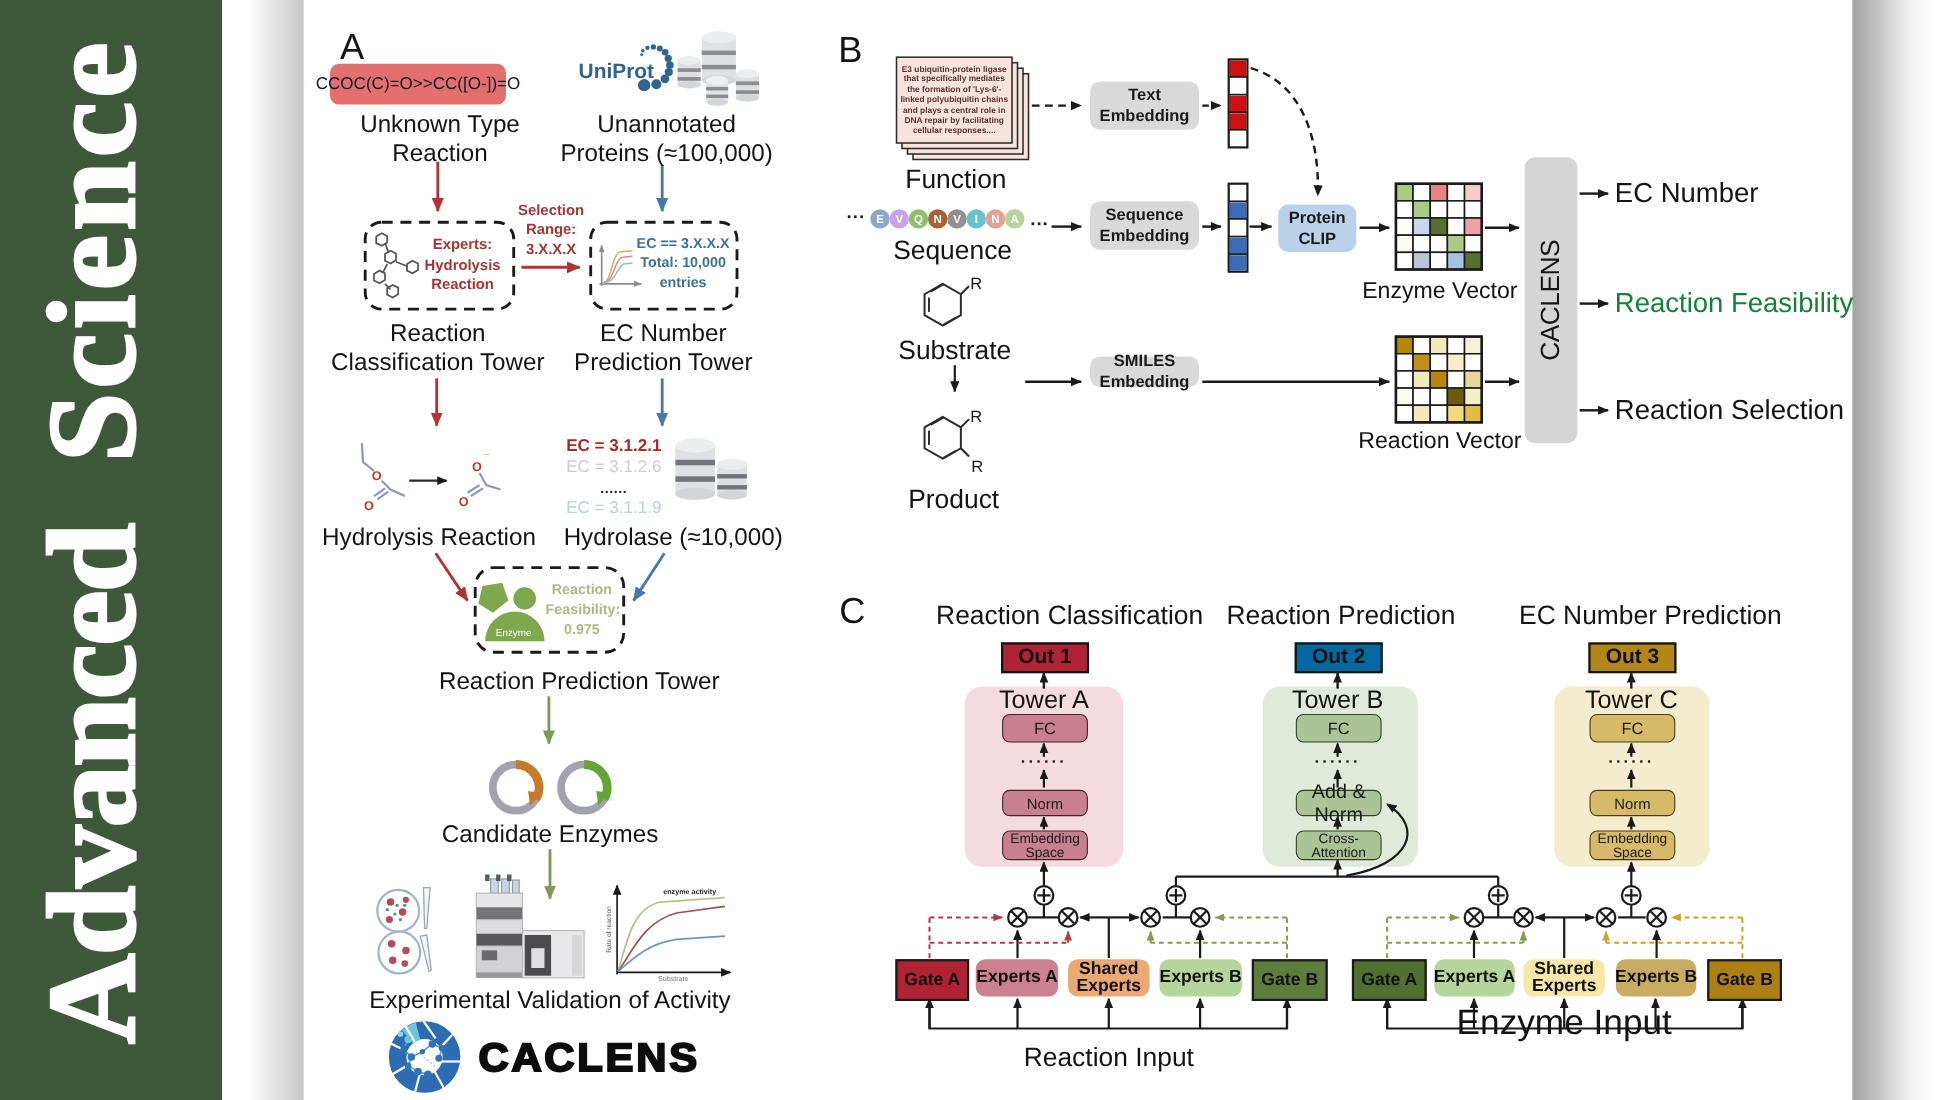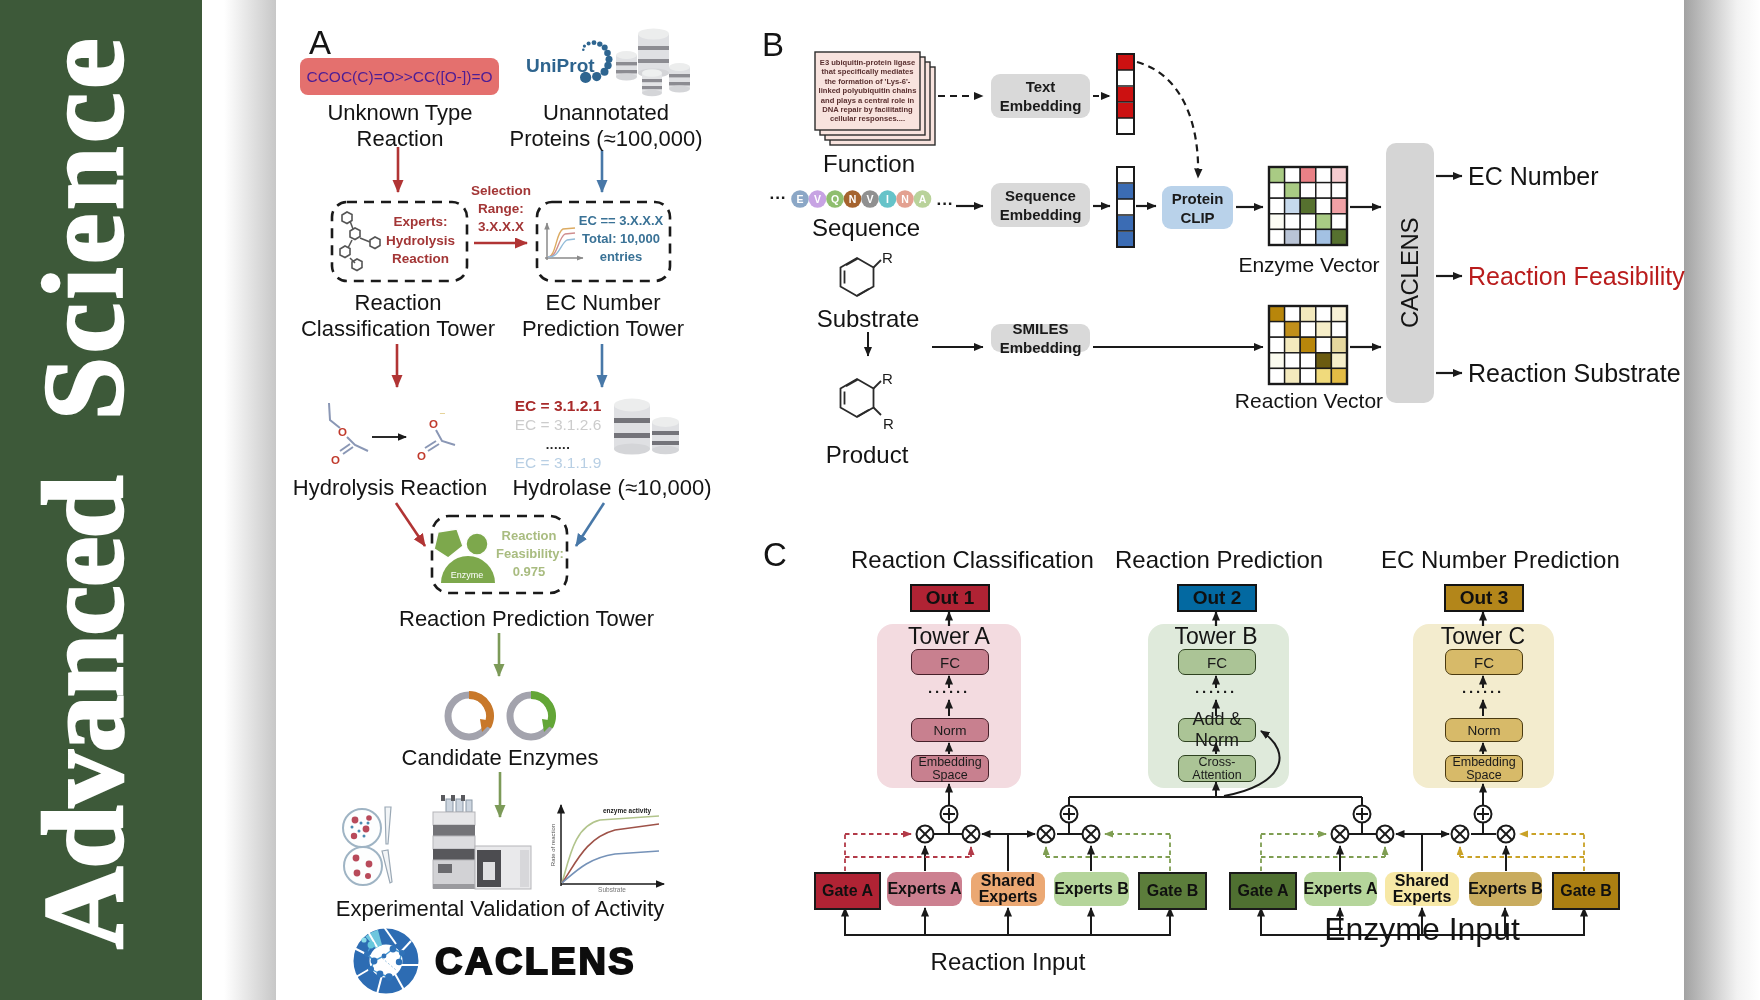--- a/index.html
+++ b/index.html
@@ -593,21 +593,21 @@
 </g>
 </g>
 </svg>
 
 <div id="texts">
 
 <div class="abs" style="left:309px;top:24px;font-size:33px;color:#141414">A</div>
 <div class="abs" style="left:762px;top:26px;font-size:33px;color:#141414">B</div>
 <div class="abs" style="left:763px;top:536px;font-size:33px;color:#141414">C</div>
 
-<div class="abs" style="left:300px;top:58px;width:199px;height:37px;background:#e4706e;border-radius:8px;display:flex;align-items:center;justify-content:center;color:#4c1d95;font-size:15.5px;">CCOC(C)=O&gt;&gt;CC([O-])=O</div>
+<div class="abs" style="left:300px;top:58px;width:160px;height:37px;background:#e4706e;border-radius:8px;display:flex;align-items:center;justify-content:center;color:#0f172a;font-size:15.5px;">CCOC(C)=O&gt;&gt;CC([O-])=O</div>
 <div class="lbl" style="left:300px;top:100px;width:200px">Unknown Type<br>Reaction</div>
 <div class="lbl" style="left:486px;top:100px;width:240px">Unannotated<br>Proteins (≈100,000)</div>
 <div class="abs" style="left:526px;top:55px;color:#2e648e;font-size:19px;font-weight:bold;letter-spacing:0px">UniProt</div>
 <div class="abs" style="left:374px;top:213px;width:93px;color:#a33636;font-size:13.5px;font-weight:bold;line-height:18.5px;text-align:center">Experts: Hydrolysis Reaction</div>
 <div class="abs" style="left:468px;top:182px;width:66px;color:#a33636;font-size:13.5px;font-weight:bold;line-height:18px;text-align:center">Selection Range: 3.X.X.X</div>
 <div class="abs" style="left:576px;top:212px;width:90px;color:#3a7296;font-size:13px;font-weight:bold;line-height:18px;text-align:center">EC == 3.X.X.X Total: 10,000 entries</div>
 <div class="lbl" style="left:298px;top:290px;width:200px">Reaction<br>Classification Tower</div>
 <div class="lbl" style="left:503px;top:290px;width:200px">EC Number<br>Prediction Tower</div>
 <div class="abs" style="left:498px;top:397px;width:120px;font-size:15.5px;line-height:18.8px;text-align:center">
   <span style="color:#a82a2a;font-weight:bold">EC = 3.1.2.1</span><br>
@@ -630,22 +630,22 @@
 <div class="lblB" style="left:767px;top:441px;width:200px;font-size:24px">Product</div>
 <div class="ebox" style="left:991px;top:74px;width:99px;height:44px">Text<br>Embedding</div>
 <div class="ebox" style="left:991px;top:183px;width:99px;height:44px">Sequence<br>Embedding</div>
 <div class="ebox" style="left:991px;top:324px;width:99px;height:28px">SMILES<br>Embedding</div>
 <div class="ebox" style="left:1162px;top:186px;width:71px;height:43px;background:#b9d2ea">Protein<br>CLIP</div>
 <div class="lblB" style="left:1209px;top:251px;width:200px;font-size:21px">Enzyme Vector</div>
 <div class="lblB" style="left:1209px;top:387px;width:200px;font-size:21px">Reaction Vector</div>
 <div class="abs" style="left:1386px;top:143px;width:48px;height:260px;background:#d5d5d5;border-radius:10px"></div>
 <div class="abs" style="left:1270px;top:258px;width:280px;height:30px;transform:rotate(-90deg);color:#141414;font-size:24px;letter-spacing:-0.5px;text-align:center;line-height:30px">CACLENS</div>
 <div class="abs" style="left:1468px;top:162px;font-size:25px;color:#141414">EC Number</div>
-<div class="abs" style="left:1468px;top:262px;font-size:25px;color:#b91c1c">Reaction Feasibility</div>
-<div class="abs" style="left:1468px;top:359px;font-size:25px;color:#141414">Reaction Substrate</div>
+<div class="abs" style="left:1468px;top:262px;font-size:25px;color:#15803d">Reaction Feasibility</div>
+<div class="abs" style="left:1468px;top:359px;font-size:25px;color:#141414">Reaction Selection</div>
 
 <div class="lblB" style="left:851px;top:546px;width:200px;font-size:24px">Reaction Classification</div>
 <div class="lblB" style="left:1115px;top:546px;width:200px;font-size:24px">Reaction Prediction</div>
 <div class="lblB" style="left:1381px;top:546px;width:200px;font-size:24px">EC Number Prediction</div>
 <div class="lblB" style="left:849px;top:625px;width:200px;line-height:23px">Tower A</div>
 <div class="lblB" style="left:1116px;top:625px;width:200px;line-height:23px">Tower B</div>
 <div class="lblB" style="left:1383px;top:625px;width:200px;line-height:23px">Tower C</div>
 
 <div class="outbox" style="left:910px;top:584px;width:76px;height:24px;background:#b02334">Out 1</div>
 <div class="outbox" style="left:1177px;top:584px;width:76px;height:24px;background:#0369a1">Out 2</div>

